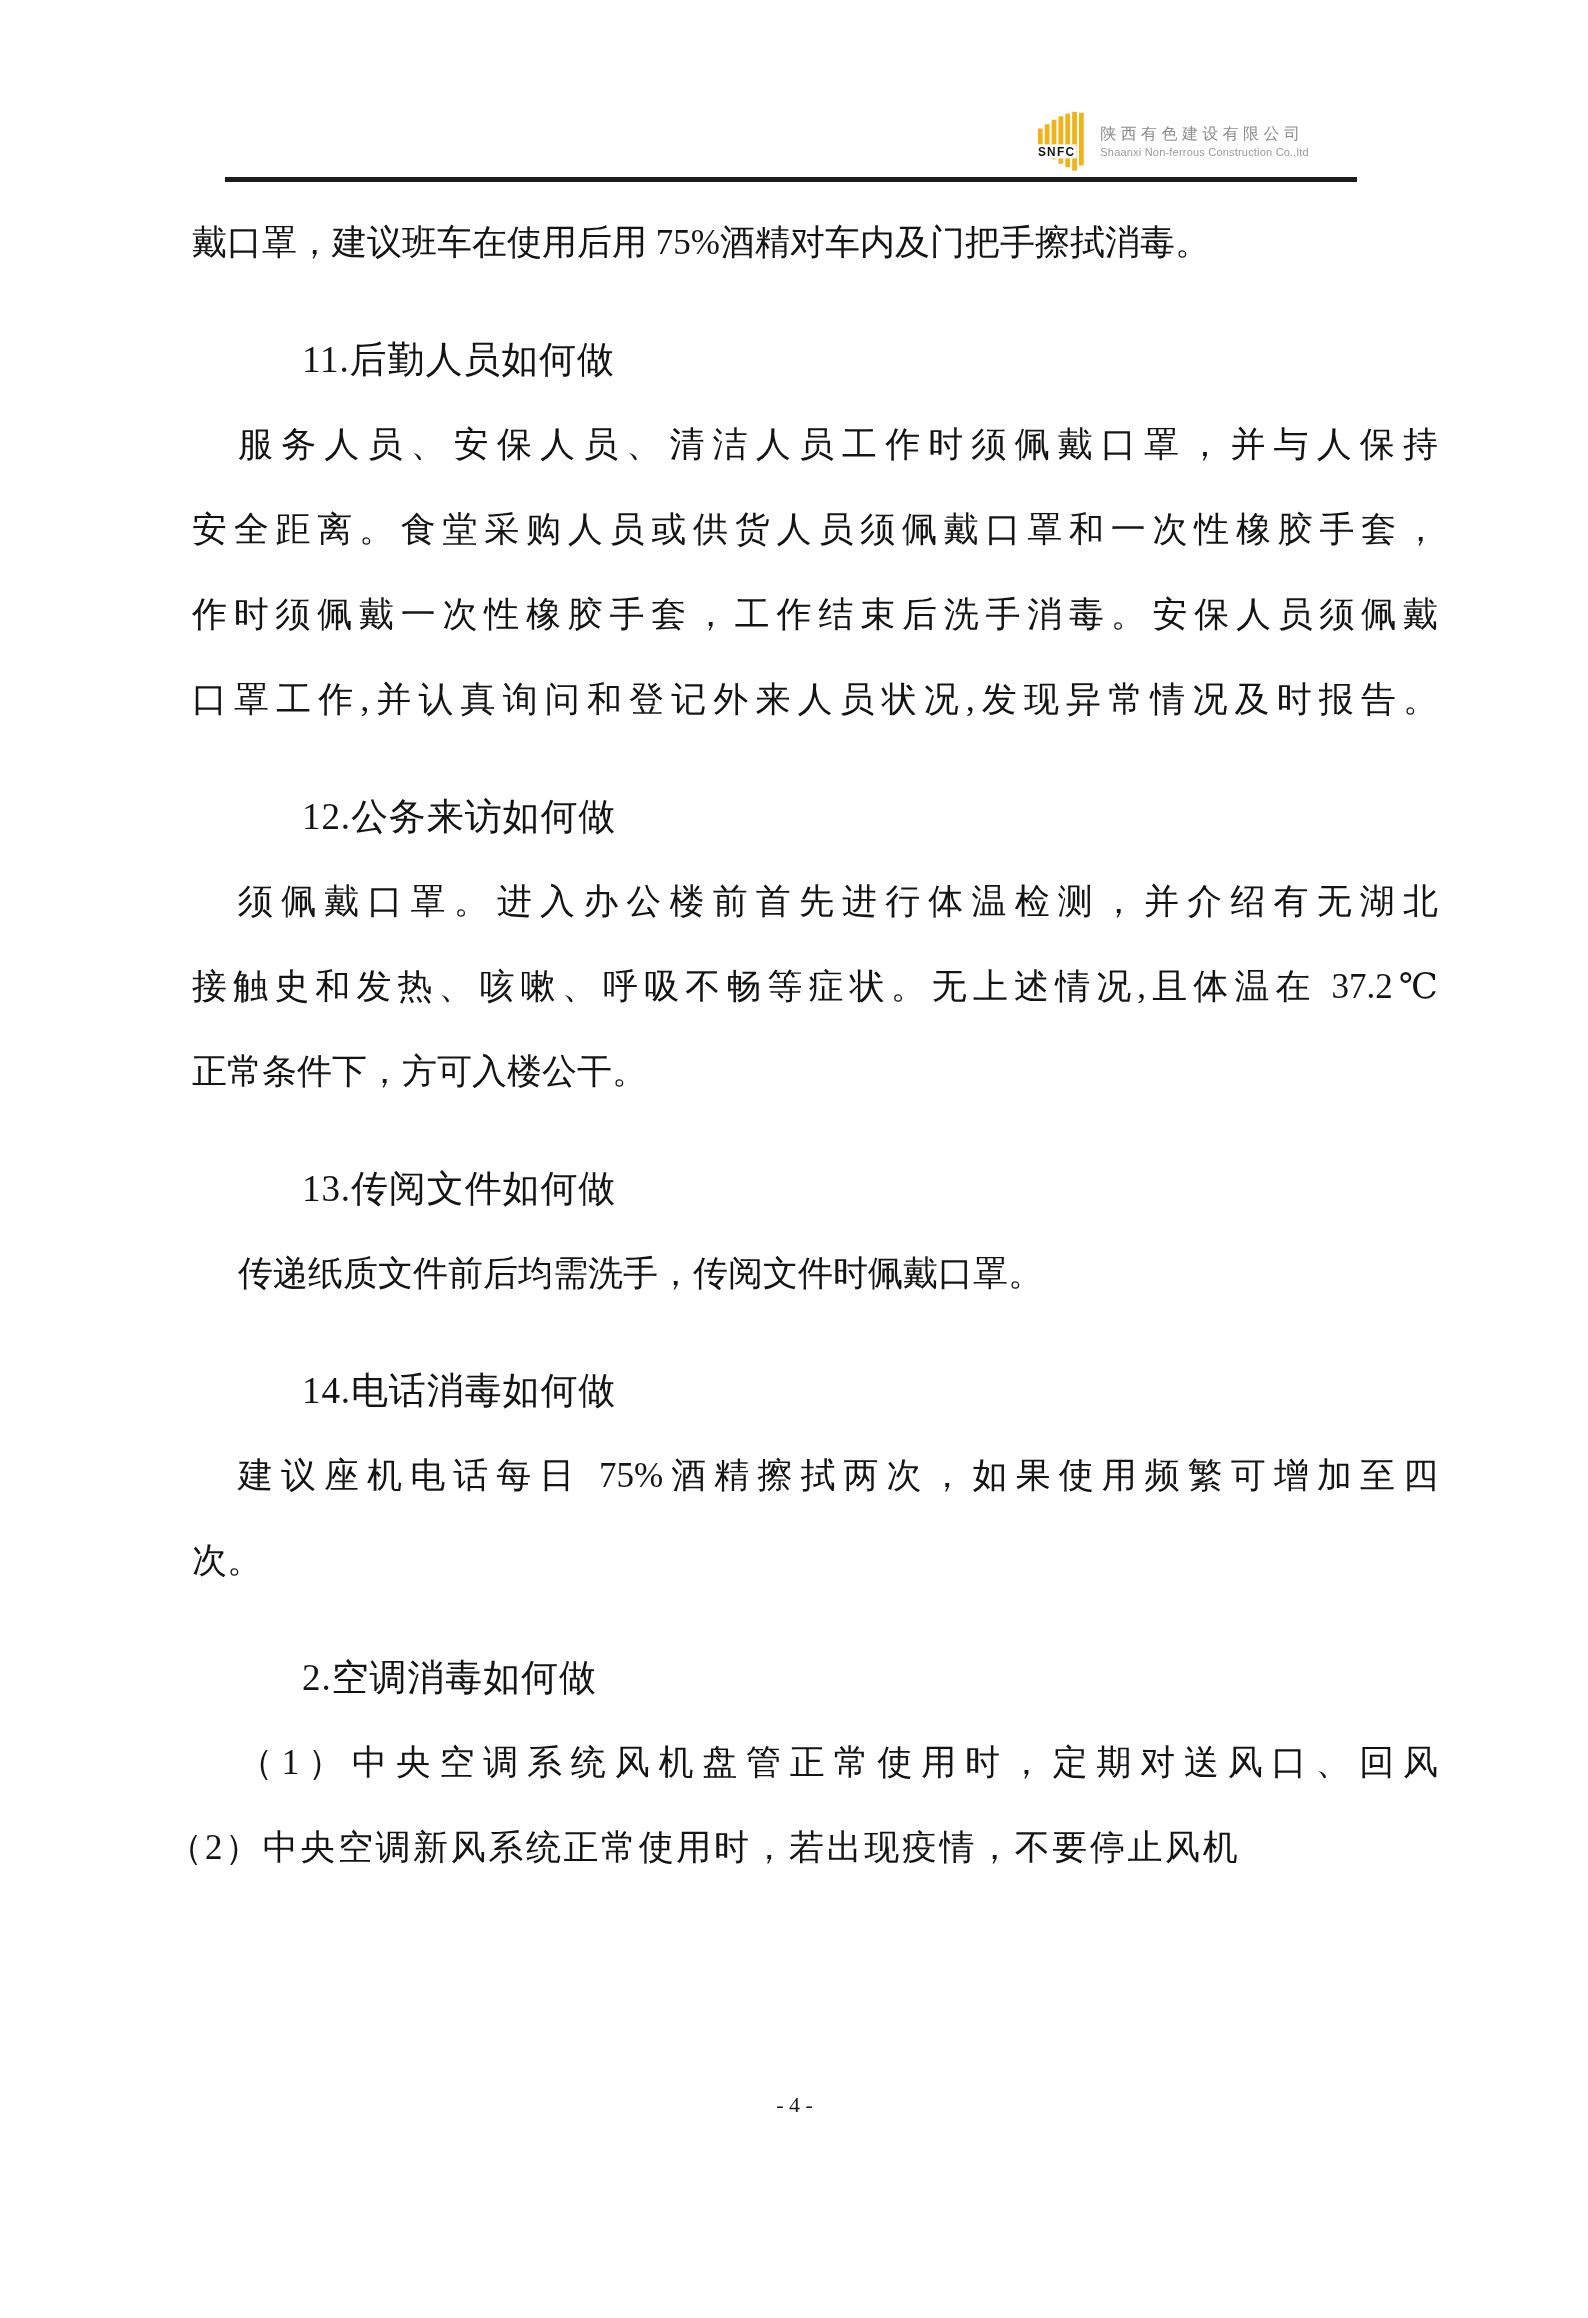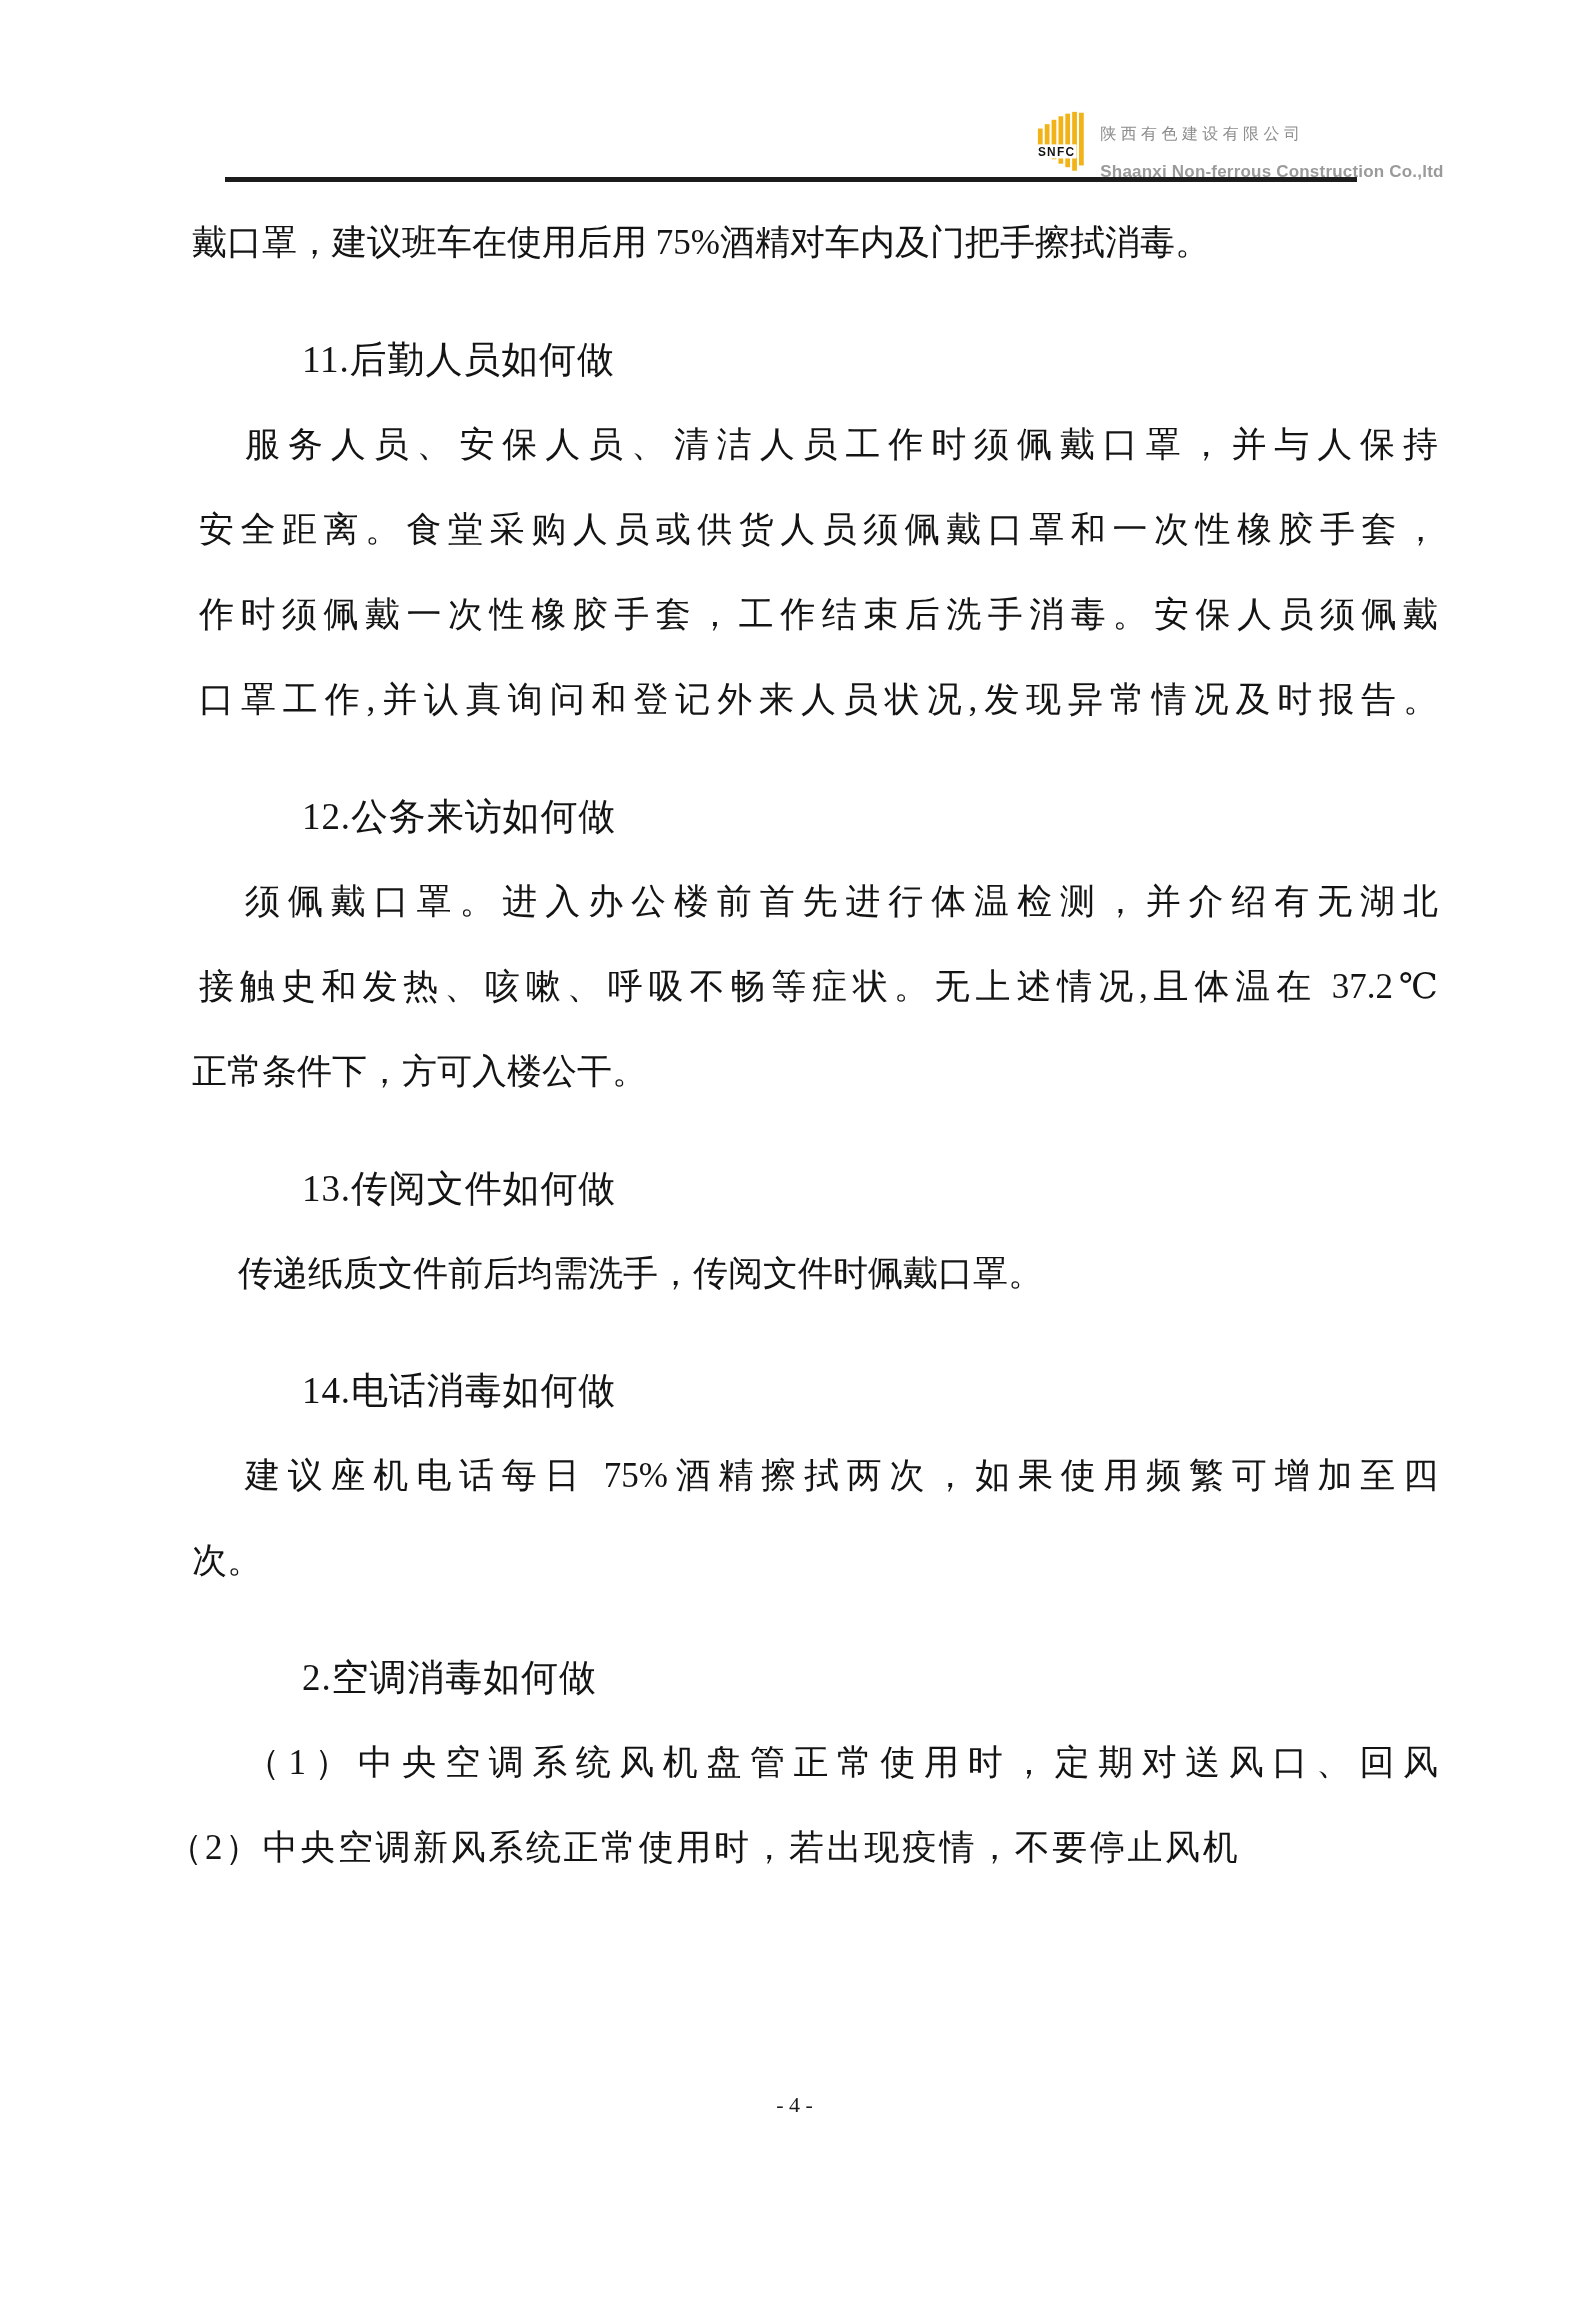--- a/index.html
+++ b/index.html
@@ -15,39 +15,38 @@
   
   .header-brand {
     position:absolute; top:111px; left:1037px;
     display:flex; align-items:flex-start; gap:12.3px;
   }
   .brand-text { padding-top:14px; font-family:"Liberation Sans","DejaVu Sans",sans-serif; }
   .brand-zh {
     font-size:16px; letter-spacing:4.4px; color:#8d8d8d; white-space:nowrap; line-height:1.1;
   }
   .brand-en {
-    font-size:17px; font-weight:bold; color:#9a9a9a; margin-top:19px;
+    font-size:11px; font-weight:normal; color:#9a9a9a; margin-top:3px;
     letter-spacing:0.2px; white-space:nowrap;
   }
   .header-rule {
     position:absolute; left:225px; top:177px;
     width:1132px; height:5.3px; background:#1c1c1c;
   }
 
   
   .body-text { position:absolute; left:192px; top:200px; width:1246px; }
   .line {
     height:85px; line-height:85px; font-size:35px;
     white-space:nowrap;
   }
   .wrap-justify {
     white-space:normal;
     text-align:justify;
     text-align-last:justify;
-    margin-left:7px;
   }
   .p-indent { text-indent:46px; }
   .heading {
     margin-left:110px; margin-top:32px;
     font-weight:normal; font-size:37px;
     letter-spacing:0.9px;
   }
   .outdent { margin-left:-24.6px; letter-spacing:2.6px; }
 
   

